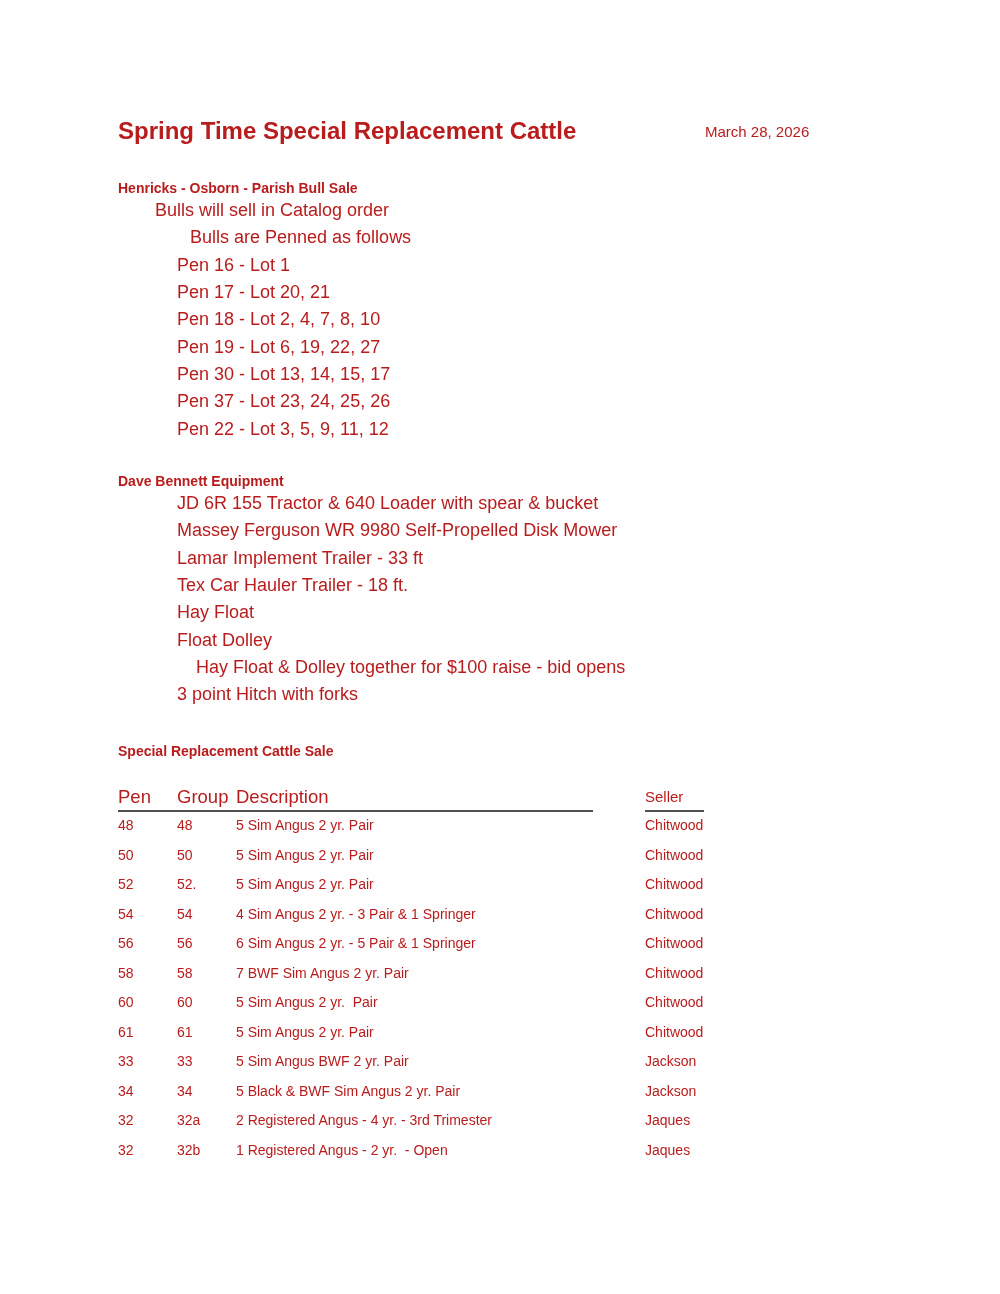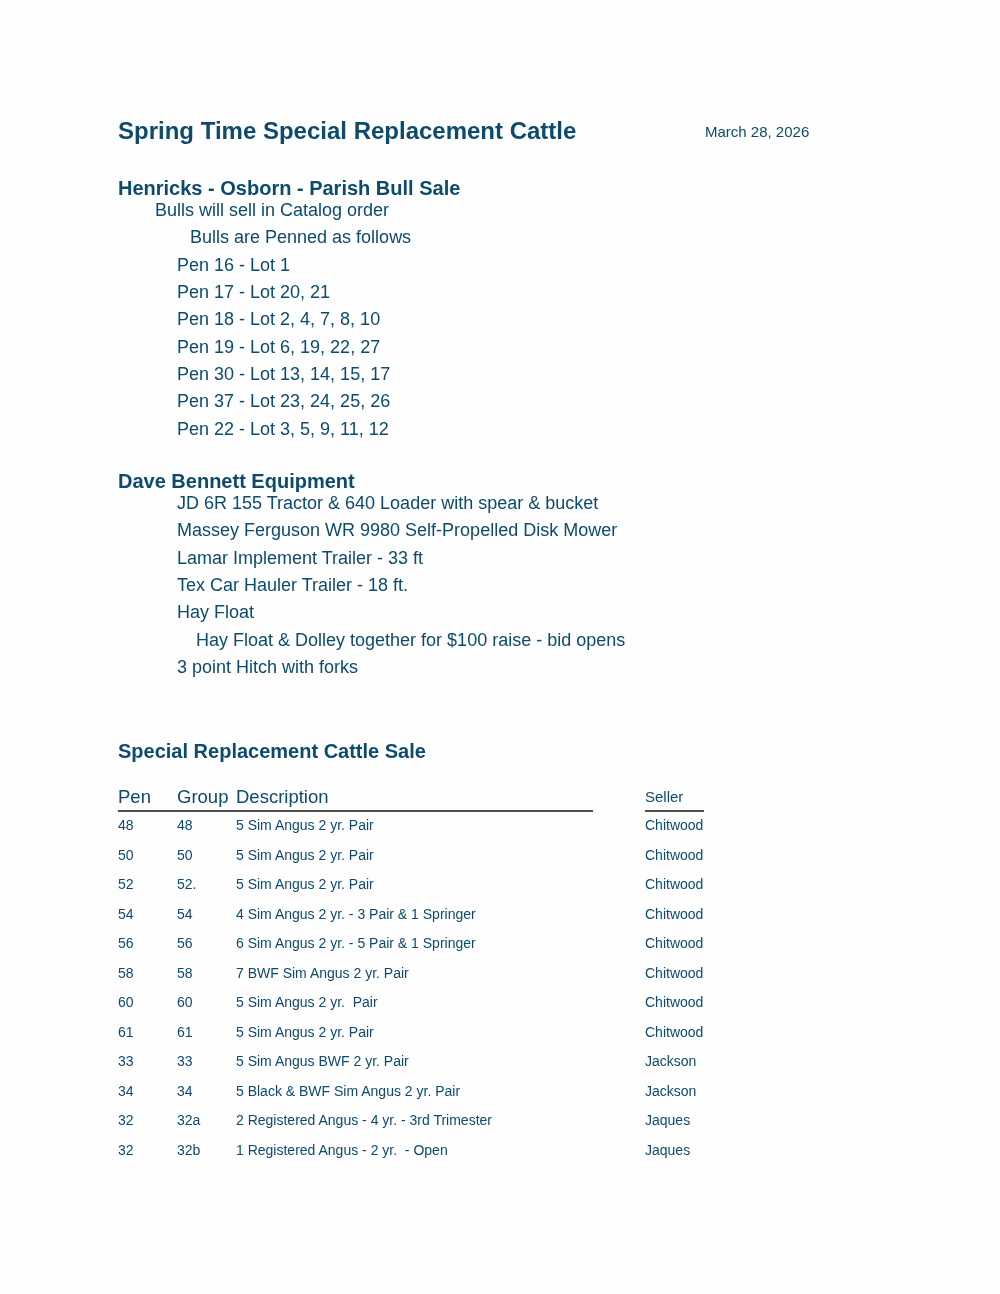--- a/index.html
+++ b/index.html
@@ -1,35 +1,35 @@
 <!DOCTYPE html>
 <html><head>
 <meta charset="utf-8">
 <style>
   html, body { margin: 0; padding: 0; background: #ffffff; }
   .page {
     position: relative;
     width: 1000px;
     height: 1294px;
     background: #fefefe;
-    color: #0c4a6e;
+    color: #b91c1c;
     font-family: "Liberation Sans", "DejaVu Sans", sans-serif;
     overflow: hidden;
   }
   .doc-title {
     position: absolute; left: 118px; top: 116px;
     font-size: 24px; font-weight: 700; line-height: 30px; white-space: pre;
   }
   .doc-date {
     position: absolute; left: 705px; top: 117px;
     font-size: 15px; font-weight: 400; line-height: 30px; white-space: pre;
   }
   .sec-heading {
     position: absolute; left: 118px;
-    font-size: 20px; font-weight: 700; line-height: 27px; white-space: pre;
+    font-size: 14px; font-weight: 700; line-height: 27px; white-space: pre;
   }
   .h-bull   { top: 175px; }
   .h-equip  { top: 468px; }
   .h-cattle { top: 738px; }
   .list {
     position: absolute; left: 118px;
     font-size: 18px; line-height: 27.35px;
   }
   .bull-list  { top: 197px; }
   .equip-list { top: 490px; }
@@ -86,20 +86,21 @@
     <div class="ln indent-p">Pen 22 - Lot 3, 5, 9, 11, 12</div>
   </div>
 
   <div class="sec-heading h-equip">Dave Bennett Equipment</div>
   <div class="list equip-list">
     <div class="ln indent-p">JD 6R 155 Tractor &amp; 640 Loader with spear &amp; bucket</div>
     <div class="ln indent-p">Massey Ferguson WR 9980 Self-Propelled Disk Mower</div>
     <div class="ln indent-p">Lamar Implement Trailer - 33 ft</div>
     <div class="ln indent-p">Tex Car Hauler Trailer - 18 ft.</div>
     <div class="ln indent-p">Hay Float</div>
+    <div class="ln indent-p">Float Dolley</div>
     <div class="ln indent-q">Hay Float &amp; Dolley together for $100 raise - bid opens</div>
     <div class="ln indent-p">3 point Hitch with forks</div>
   </div>
 
   <div class="sec-heading h-cattle">Special Replacement Cattle Sale</div>
 
   <div class="tbl-header">
     <span class="th th-pen">Pen</span>
     <span class="th th-group">Group</span>
     <span class="th th-desc">Description</span>

